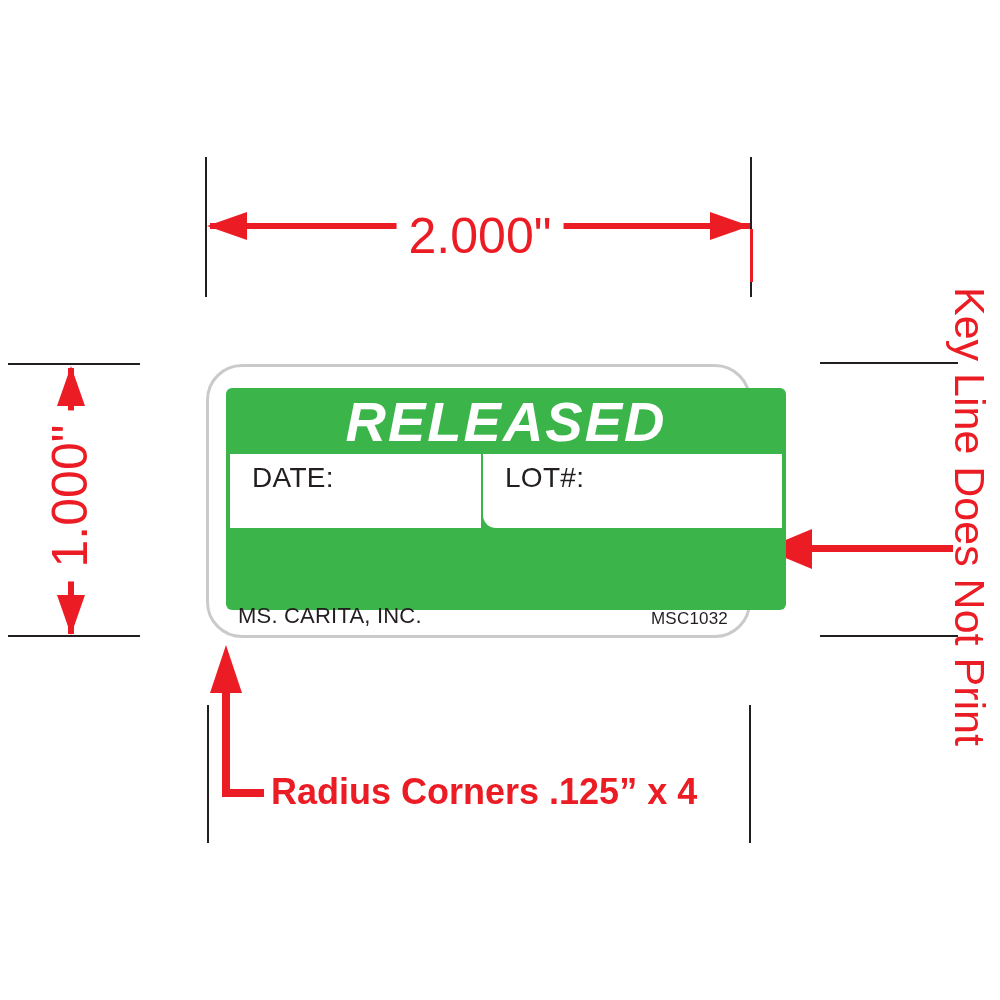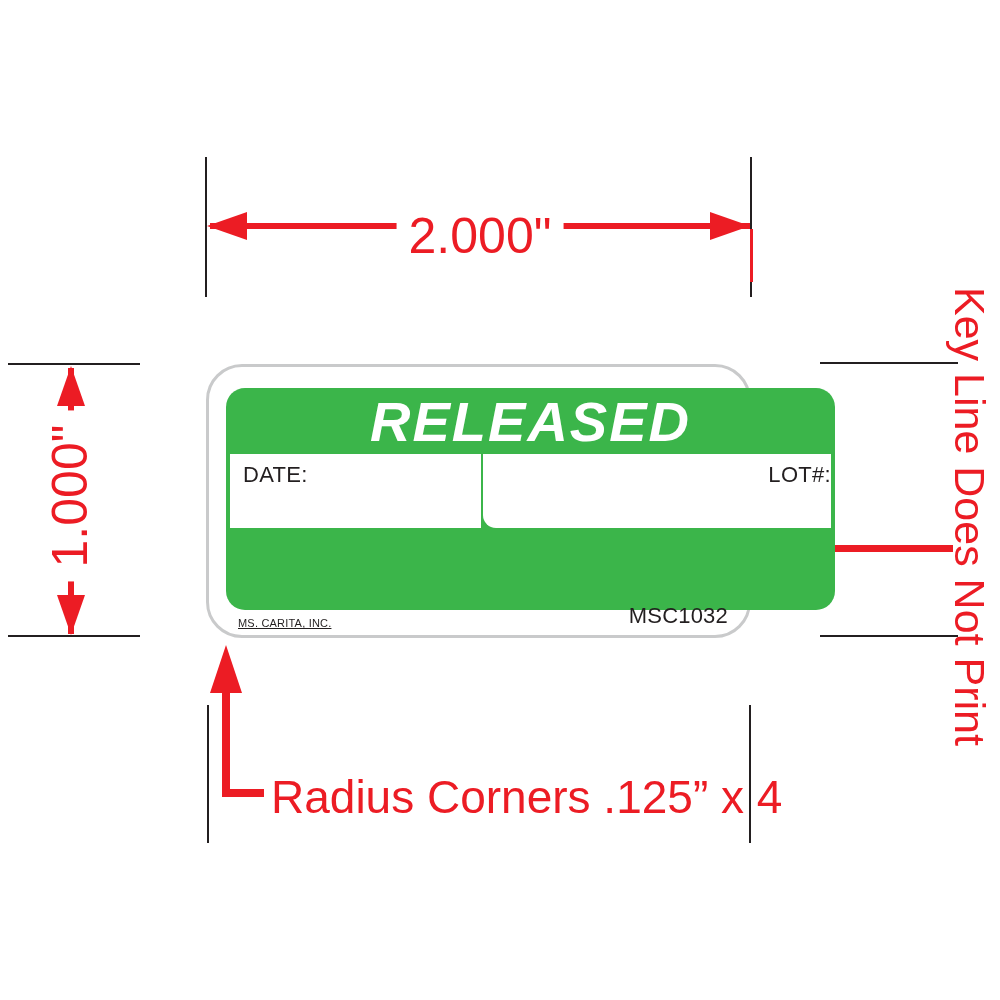--- a/index.html
+++ b/index.html
@@ -42,32 +42,32 @@
   .hdim-head-b{left:57px;top:595px;border-left:14px solid transparent;border-right:14px solid transparent;border-top:40px solid var(--red);}
   .hdim-label{left:70px;top:496px;transform:translate(-50%,-50%) rotate(-90deg);font-size:50px;line-height:1;color:var(--red);background:#fff;padding:0 14px;white-space:nowrap;}
   
   .karrow-head{left:764px;top:529px;border-top:20px solid transparent;border-bottom:20px solid transparent;border-right:48px solid var(--red);}
   .karrow-line{left:808px;top:545px;width:145px;height:7px;}
   .knote{left:946px;top:287px;writing-mode:vertical-rl;font-size:43px;line-height:1.1;color:var(--red);white-space:nowrap;}
   
   .rarrow-head{left:210px;top:645px;border-left:16px solid transparent;border-right:16px solid transparent;border-bottom:48px solid var(--red);}
   .rarrow-vline{left:222px;top:690px;width:8px;height:107px;}
   .rarrow-hline{left:222px;top:789px;width:42px;height:8px;}
-  .rnote{left:271px;top:774px;font-size:46px;line-height:1;color:var(--red);white-space:nowrap;}
+  .rnote{left:271px;top:774px;font-size:36px;line-height:1;color:var(--red);white-space:nowrap;font-weight:bold;}
   
   .sticker{left:206px;top:364px;width:545px;height:274px;background:#fff;border:3px solid var(--keyline);border-radius:36px;}
-  .green-panel{position:absolute;left:17px;top:21px;width:609px;height:222px;background:var(--green);border-radius:19px;display:flex;flex-direction:column;padding:0 4px 5px 4px;}
+  .green-panel{position:absolute;left:17px;top:21px;width:560px;height:222px;background:var(--green);border-radius:6px;display:flex;flex-direction:column;padding:0 4px 5px 4px;}
   .title{height:66px;display:flex;align-items:center;justify-content:center;color:#ffffff;font-weight:bold;font-style:italic;font-size:56px;letter-spacing:2px;}
   .fields-grid{flex:1;display:grid;grid-template-columns:251px 1fr;grid-template-rows:1fr 1fr;gap:3px 2px;}
   .cell{background:#ffffff;}
-  .cell .flabel{display:block;font-size:22px;color:var(--ink);padding:8px 0 0 13px;letter-spacing:0.3px;}
-  .cell.bl{border-bottom-left-radius:13px;text-align:right;}
+  .cell .flabel{display:block;font-size:28px;color:var(--ink);padding:8px 0 0 22px;letter-spacing:0.3px;}
+  .cell.bl{border-bottom-left-radius:13px;}
   .cell.br{border-bottom-right-radius:13px;}
-  .footer-l{position:absolute;left:29px;bottom:6px;font-size:11px;color:var(--ink);letter-spacing:0.2px;text-decoration:underline;}
-  .footer-r{position:absolute;right:20px;bottom:6px;font-size:22px;color:var(--ink);letter-spacing:0.2px;}
+  .footer-l{position:absolute;left:29px;bottom:6px;font-size:22px;color:var(--ink);letter-spacing:0.2px;}
+  .footer-r{position:absolute;right:20px;bottom:6px;font-size:17px;color:var(--ink);letter-spacing:0.2px;}
 </style>
 </head>
 <body>
 
 <div class="tick cm-tl"></div>
 <div class="tick cm-tr"></div>
 <div class="tick cm-bl"></div>
 <div class="tick cm-br"></div>
 <div class="tick cm-lt"></div>
 <div class="tick cm-lb"></div>

